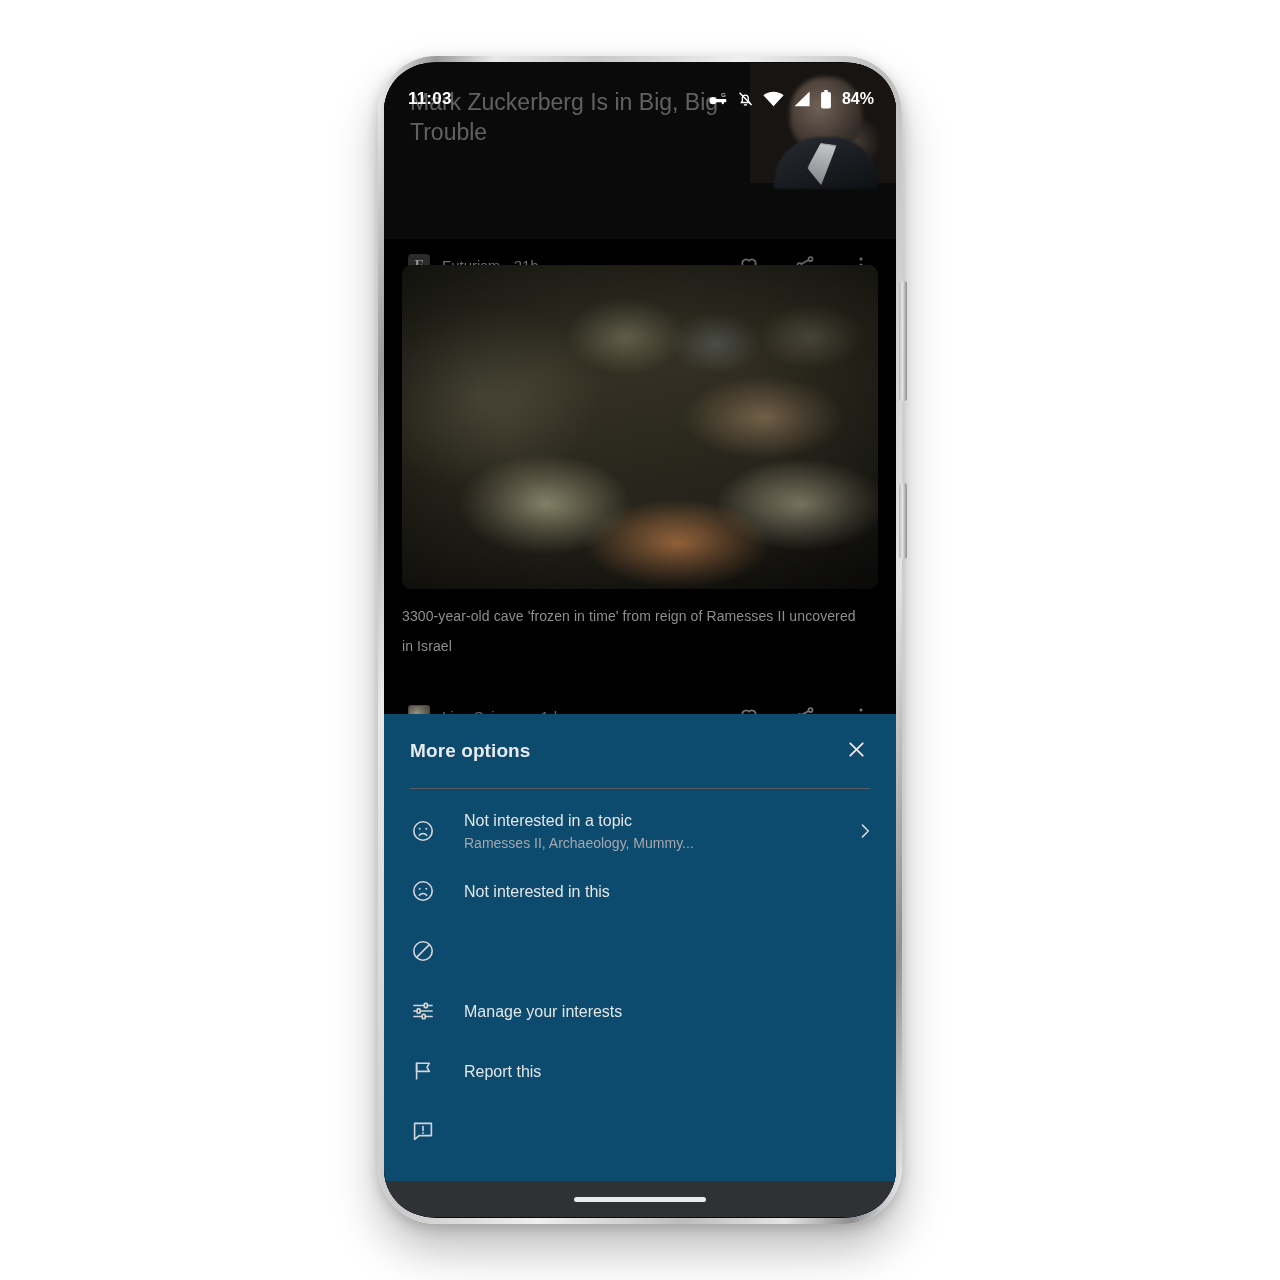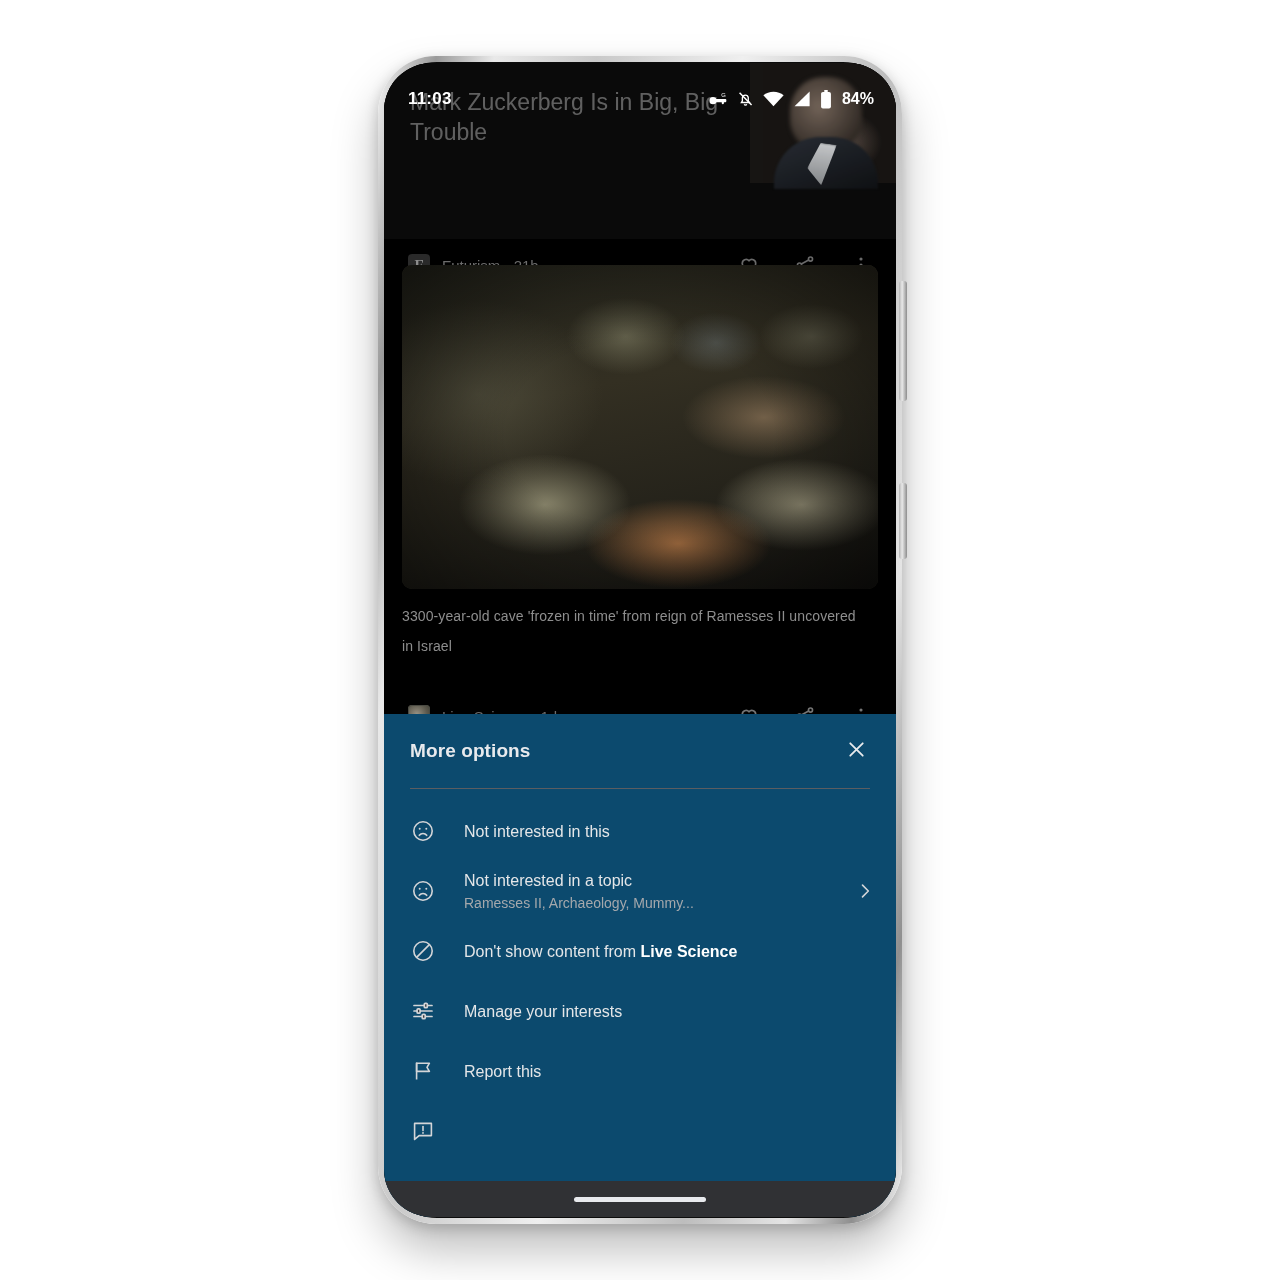--- a/index.html
+++ b/index.html
@@ -419,53 +419,50 @@
         <div class="menu-item">
           <span class="menu-icon">
             <svg width="24" height="24" viewBox="0 0 24 24" fill="none" stroke="#d3d5d8" stroke-width="1.6">
               <circle cx="12" cy="12" r="9.2"></circle>
               <circle cx="8.7" cy="9.8" r="1" fill="#d3d5d8" stroke="none"></circle>
               <circle cx="15.3" cy="9.8" r="1" fill="#d3d5d8" stroke="none"></circle>
               <path d="M8.3 16.3a4.6 4.6 0 0 1 7.4 0" stroke-linecap="round"></path>
             </svg>
           </span>
           <span class="menu-text">
-            <span class="menu-label">Not interested in this</span>
+            <span class="menu-label" style="display:block;">Not interested in a topic</span>
+            <span class="menu-sub" style="display:block;">Ramesses II, Archaeology, Mummy...</span>
+          </span>
+          <span class="menu-chevron">
+            <svg width="20" height="20" viewBox="0 0 24 24" fill="none" stroke="#d3d5d8" stroke-width="1.9" stroke-linecap="round" stroke-linejoin="round">
+              <polyline points="9,5 16,12 9,19"></polyline>
+            </svg>
           </span>
         </div>
 
         <div class="menu-item">
           <span class="menu-icon">
             <svg width="24" height="24" viewBox="0 0 24 24" fill="none" stroke="#d3d5d8" stroke-width="1.6">
               <circle cx="12" cy="12" r="9.2"></circle>
               <circle cx="8.7" cy="9.8" r="1" fill="#d3d5d8" stroke="none"></circle>
               <circle cx="15.3" cy="9.8" r="1" fill="#d3d5d8" stroke="none"></circle>
               <path d="M8.3 16.3a4.6 4.6 0 0 1 7.4 0" stroke-linecap="round"></path>
             </svg>
           </span>
           <span class="menu-text">
-            <span class="menu-label" style="display:block;">Not interested in a topic</span>
-            <span class="menu-sub" style="display:block;">Ramesses II, Archaeology, Mummy...</span>
-          </span>
-          <span class="menu-chevron">
-            <svg width="20" height="20" viewBox="0 0 24 24" fill="none" stroke="#d3d5d8" stroke-width="1.9" stroke-linecap="round" stroke-linejoin="round">
-              <polyline points="9,5 16,12 9,19"></polyline>
-            </svg>
+            <span class="menu-label">Not interested in this</span>
           </span>
         </div>
 
         <div class="menu-item">
           <span class="menu-icon">
             <svg width="24" height="24" viewBox="0 0 24 24" fill="none" stroke="#d3d5d8" stroke-width="1.6">
               <circle cx="12" cy="12" r="9.2"></circle>
               <line x1="5.6" y1="18.4" x2="18.4" y2="5.6"></line>
             </svg>
-          </span>
-          <span class="menu-text">
-            <span class="menu-label"><span>Don't show content from </span><b>Live Science</b></span>
           </span>
         </div>
 
         <div class="menu-item">
           <span class="menu-icon">
             <svg width="24" height="24" viewBox="0 0 24 24" fill="none" stroke="#d3d5d8" stroke-width="1.7" stroke-linecap="round">
               <line x1="3" y1="6.5" x2="21" y2="6.5"></line>
               <line x1="3" y1="12" x2="21" y2="12"></line>
               <line x1="3" y1="17.5" x2="21" y2="17.5"></line>
               <rect x="13.3" y="4.3" width="3" height="4.4" rx="1" fill="#303134"></rect>

